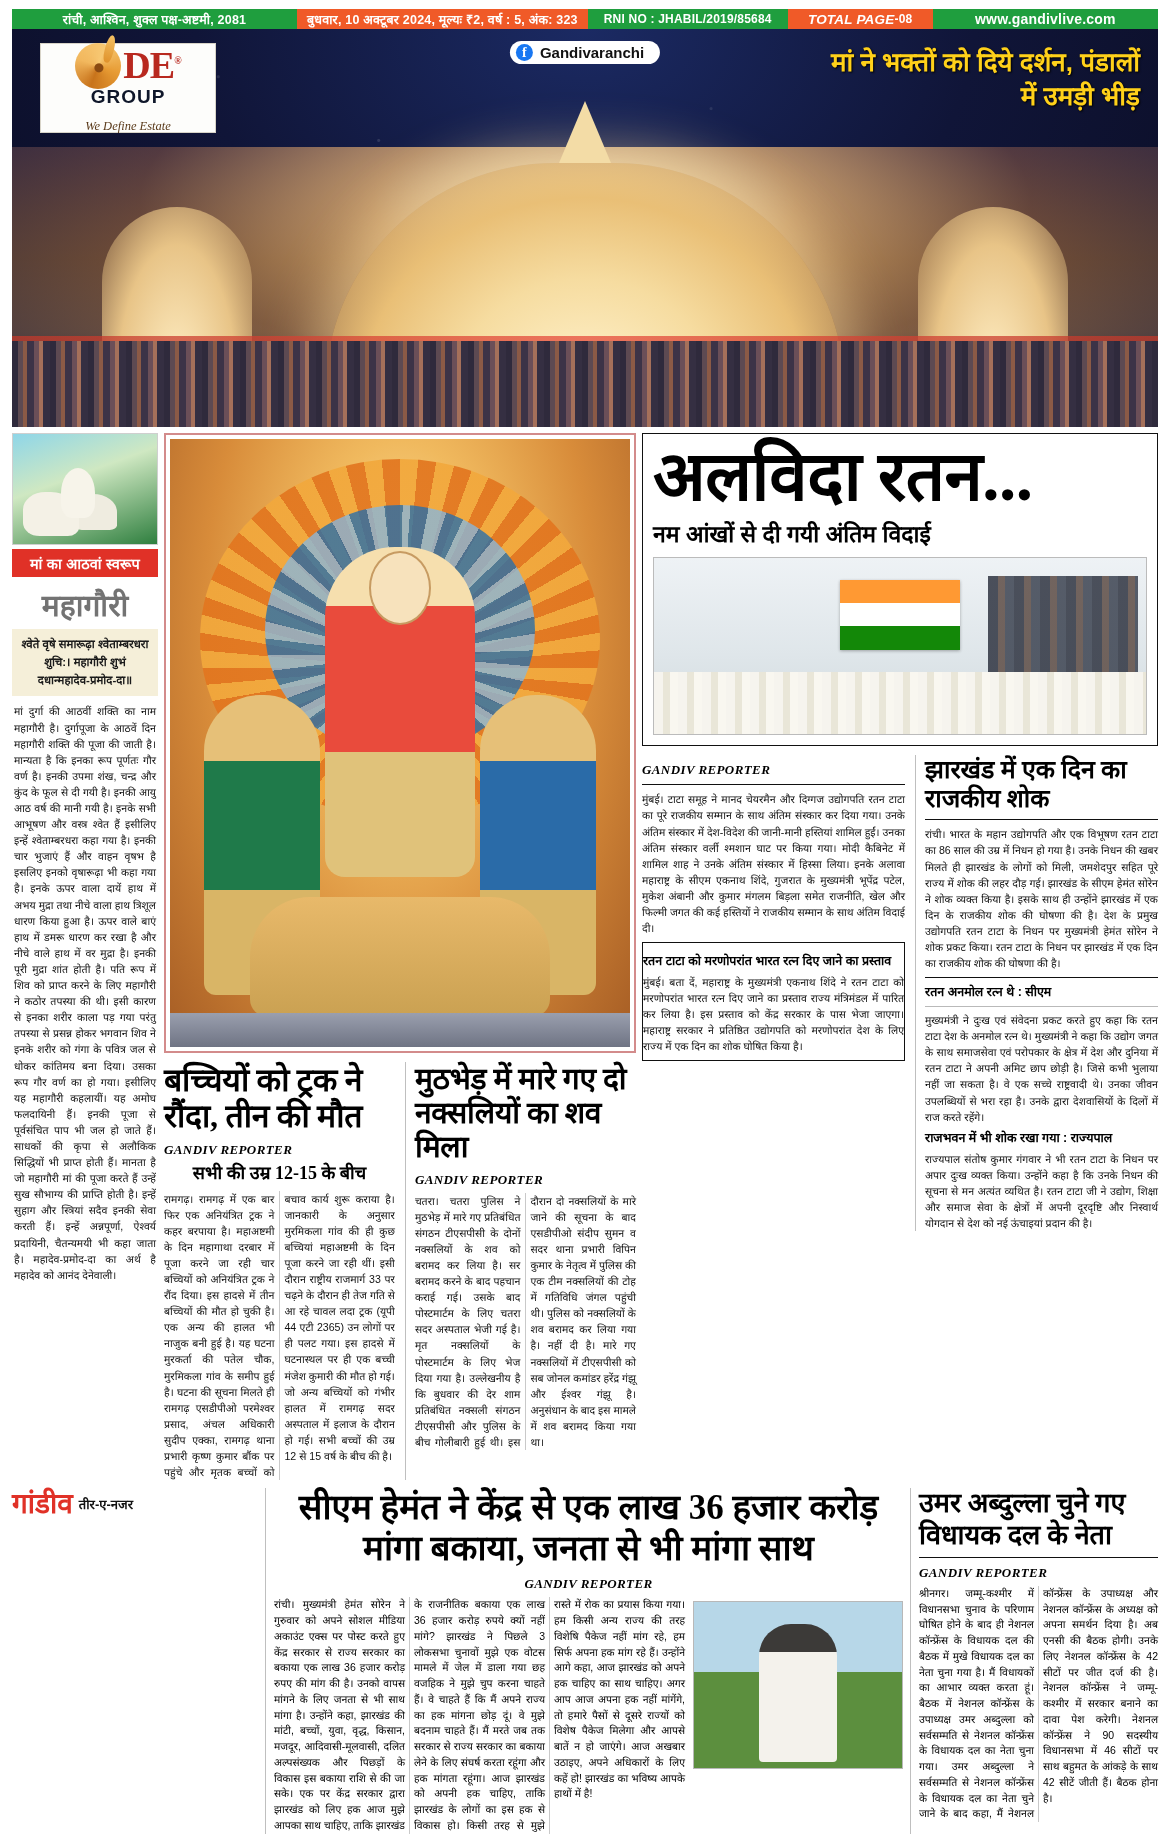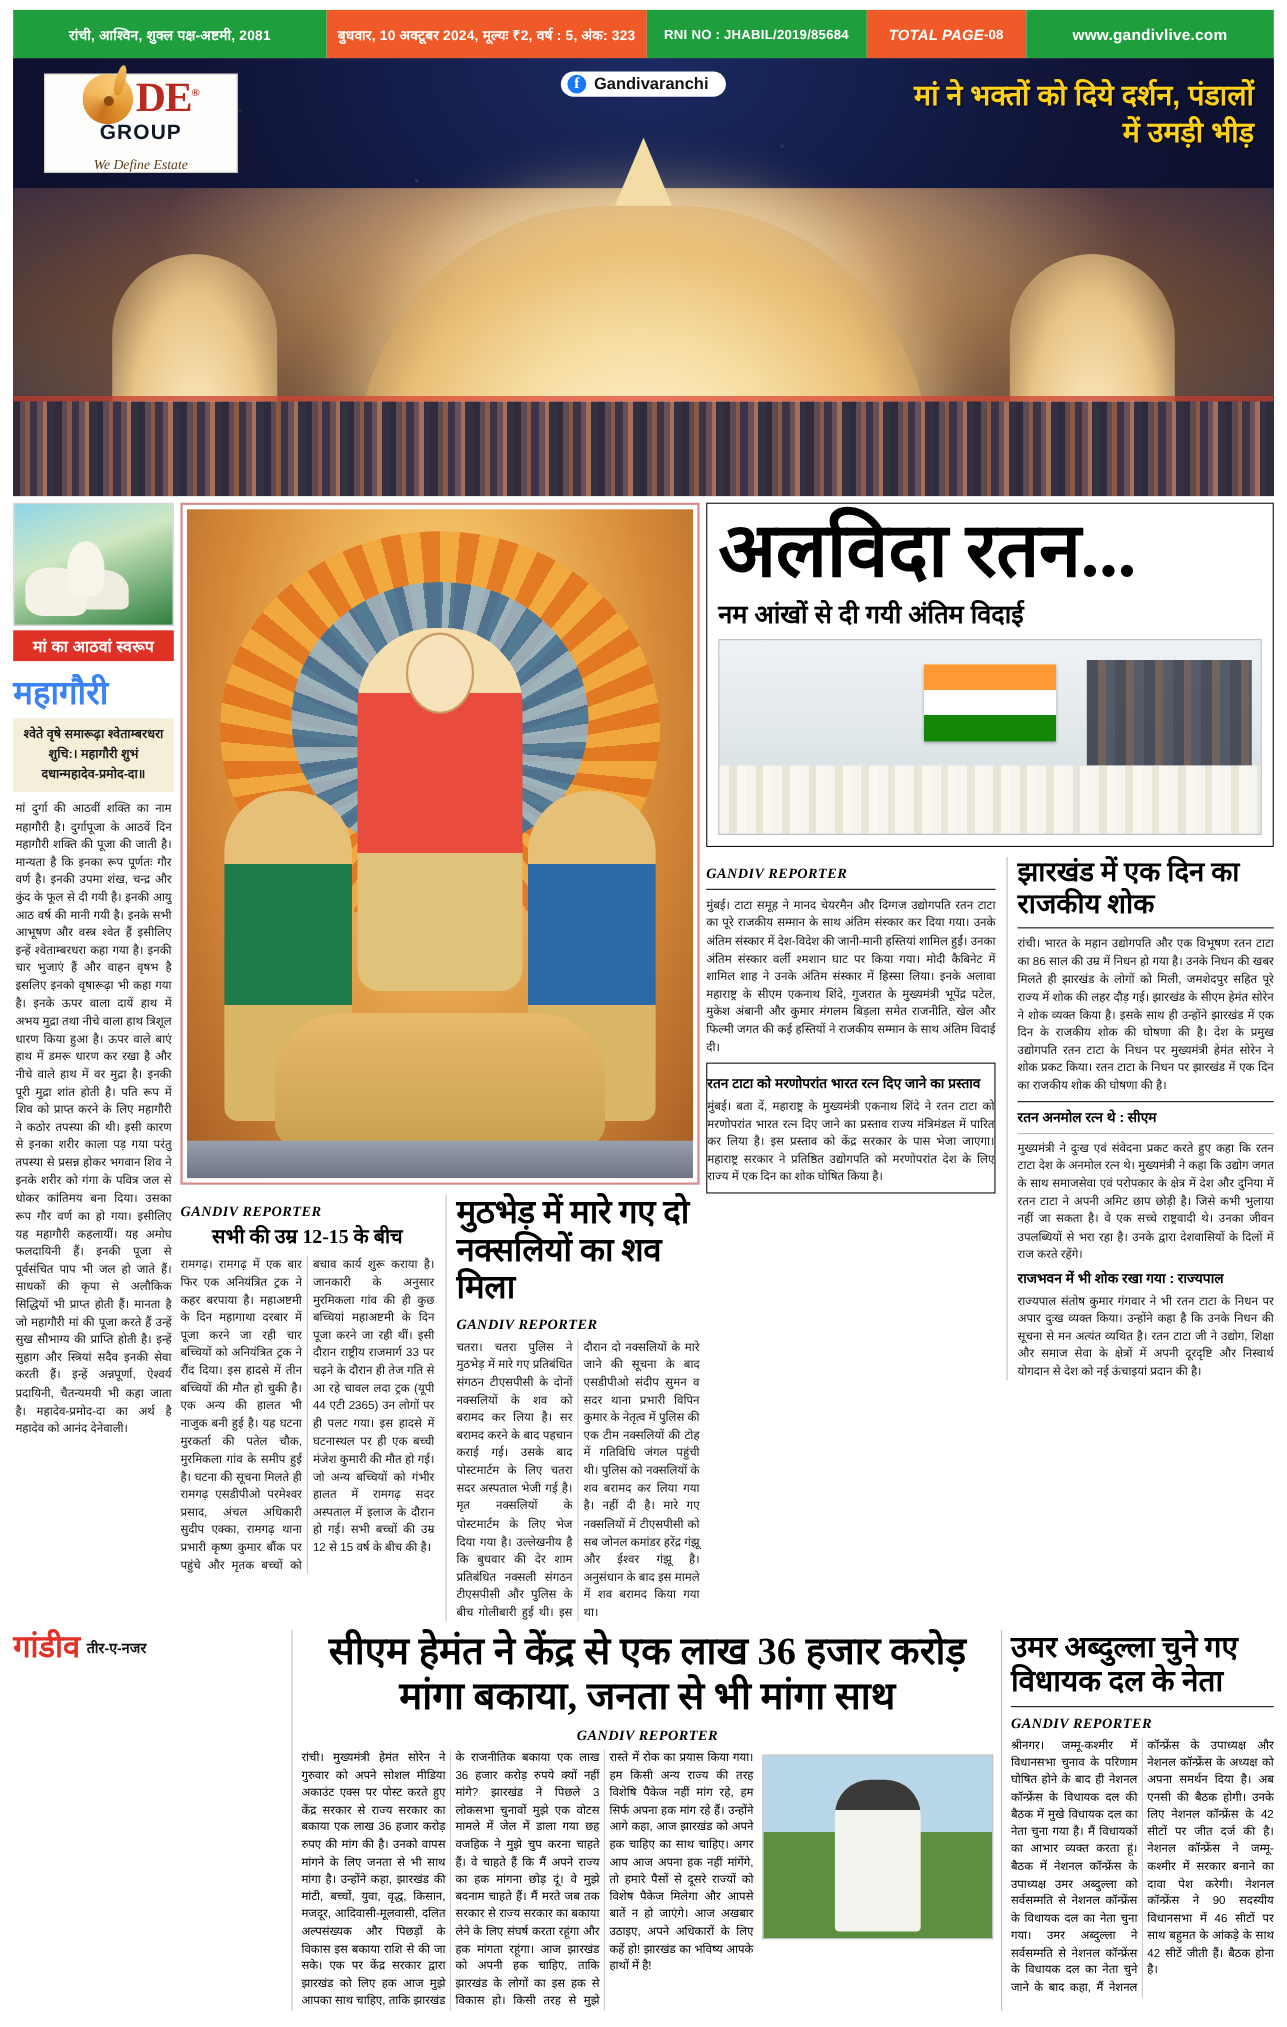--- a/index.html
+++ b/index.html
@@ -8,21 +8,21 @@
     background: #ffffff;
     font-family: "Liberation Sans", sans-serif;
     overflow: hidden;
     position: relative;
   }
   .page { width: 1170px; height: 1843px; position: relative; background: #fff; padding: 0; }
 
   
   .topbar {
     display: flex; align-items: stretch;
-    height: 44px; margin: 9px 12px 0 12px;
+    height: 20px; margin: 9px 12px 0 12px;
     font-size: 12.5px; font-weight: bold; color: #fff;
     letter-spacing: .2px;
   }
   .tb-cell { display: flex; align-items: center; justify-content: center; padding: 0 10px; white-space: nowrap; }
   .tb-green { background: #1f9e3e; }
   .tb-orange { background: #f05a28; }
   .tb-1 { flex: 0 0 285px; }
   .tb-2 { flex: 0 0 290px; }
   .tb-3 { flex: 0 0 200px; font-size: 12px; }
   .tb-4 { flex: 0 0 145px; font-style: italic; font-size: 13.5px; }
@@ -126,21 +126,21 @@
   .main { display: flex; margin: 6px 12px 0 12px; gap: 6px; }
   .col-left { width: 146px; flex: 0 0 146px; }
   .col-mid { width: 472px; flex: 0 0 472px; }
   .col-right { flex: 1 1 auto; }
 
   
   .dev-img { width: 100%; height: 112px; background: linear-gradient(160deg,#8fd6e8 0%,#cfe8c2 40%,#2f7f3f 100%); position: relative; overflow: hidden; border: 1px solid #cfcfcf; }
   .dev-img::before { content: ""; position: absolute; left: 10px; bottom: 8px; width: 56px; height: 44px; background: #f4f1e6; border-radius: 40% 50% 20% 30%; box-shadow: 42px -2px 0 -4px #efece0; }
   .dev-img::after { content: ""; position: absolute; left: 48px; bottom: 26px; width: 34px; height: 50px; background: #f7f4ea; border-radius: 50% 50% 30% 30%; }
   .dev-band { background: #e03127; color: #fff; font-weight: bold; font-size: 14.5px; text-align: center; padding: 4px 0; margin-top: 4px; letter-spacing: .2px; }
-  .dev-title { font-family: "Liberation Serif", serif; font-weight: bold; font-size: 30px; text-align: left; padding: 7px 0 4px; color: #3b82f6; }
+  .dev-title { font-family: "Liberation Serif", serif; font-weight: bold; font-size: 30px; text-align: center; padding: 7px 0 4px; color: #737373; }
   .dev-shlok { background: #f5efd9; font-size: 11.5px; line-height: 1.55; text-align: center; padding: 7px 5px; color: #1a1a1a; font-weight: bold; }
   .dev-body { font-size: 10.6px; line-height: 1.52; text-align: justify; padding: 7px 2px; color: #111; }
 
   
   .durga-frame { border: 2px solid #d38b8b; padding: 4px; background: #fff; }
   .durga-img { width: 100%; height: 608px; position: relative; overflow: hidden;
     background:
       radial-gradient(ellipse at 50% 30%, #ffe9a8 0%, #f0b95e 30%, #d88c3a 60%, #a55c24 100%);
   }
   .dg-halo { position: absolute; left: 50%; top: 20px; transform: translateX(-50%); width: 400px; height: 360px; border-radius: 50%;
@@ -291,20 +291,21 @@
           <div class="dg-side-r"></div>
           <div class="dg-main"></div>
           <div class="dg-face"></div>
           <div class="dg-lion"></div>
           <div class="dg-base"></div>
         </div>
       </div>
 
       <div class="mid-heads">
         <div class="mh-col">
+          <div class="mid-headline">बच्चियों को ट्रक ने रौंदा, तीन की मौत</div>
           <div class="byline">GANDIV REPORTER</div>
           <div class="sub-head">सभी की उम्र 12-15 के बीच</div>
           <div class="body-2col">रामगढ़। रामगढ़ में एक बार फिर एक अनियंत्रित ट्रक ने कहर बरपाया है। महाअष्टमी के दिन महागाथा दरबार में पूजा करने जा रही चार बच्चियों को अनियंत्रित ट्रक ने रौंद दिया। इस हादसे में तीन बच्चियों की मौत हो चुकी है। एक अन्य की हालत भी नाजुक बनी हुई है। यह घटना मुरकर्ता की पतेल चौक, मुरमिकला गांव के समीप हुई है। घटना की सूचना मिलते ही रामगढ़ एसडीपीओ परमेश्वर प्रसाद, अंचल अधिकारी सुदीप एक्का, रामगढ़ थाना प्रभारी कृष्ण कुमार बौंक पर पहुंचे और मृतक बच्चों को बचाव कार्य शुरू कराया है। जानकारी के अनुसार मुरमिकला गांव की ही कुछ बच्चियां महाअष्टमी के दिन पूजा करने जा रही थीं। इसी दौरान राष्ट्रीय राजमार्ग 33 पर चढ़ने के दौरान ही तेज गति से आ रहे चावल लदा ट्रक (यूपी 44 एटी 2365) उन लोगों पर ही पलट गया। इस हादसे में घटनास्थल पर ही एक बच्ची मंजेश कुमारी की मौत हो गई। जो अन्य बच्चियों को गंभीर हालत में रामगढ़ सदर अस्पताल में इलाज के दौरान हो गई। सभी बच्चों की उम्र 12 से 15 वर्ष के बीच की है।</div>
         </div>
         <div class="mh-col sep-v" style="padding-left:9px">
           <div class="mid-headline sm">मुठभेड़ में मारे गए दो नक्सलियों का शव मिला</div>
           <div class="byline">GANDIV REPORTER</div>
           <div class="body-2col">चतरा। चतरा पुलिस ने मुठभेड़ में मारे गए प्रतिबंधित संगठन टीएसपीसी के दोनों नक्सलियों के शव को बरामद कर लिया है। सर बरामद करने के बाद पहचान कराई गई। उसके बाद पोस्टमार्टम के लिए चतरा सदर अस्पताल भेजी गई है। मृत नक्सलियों के पोस्टमार्टम के लिए भेज दिया गया है। उल्लेखनीय है कि बुधवार की देर शाम प्रतिबंधित नक्सली संगठन टीएसपीसी और पुलिस के बीच गोलीबारी हुई थी। इस दौरान दो नक्सलियों के मारे जाने की सूचना के बाद एसडीपीओ संदीप सुमन व सदर थाना प्रभारी विपिन कुमार के नेतृत्व में पुलिस की एक टीम नक्सलियों की टोह में गतिविधि जंगल पहुंची थी। पुलिस को नक्सलियों के शव बरामद कर लिया गया है। नहीं दी है। मारे गए नक्सलियों में टीएसपीसी को सब जोनल कमांडर हरेंद्र गंझू और ईश्वर गंझू है। अनुसंधान के बाद इस मामले में शव बरामद किया गया था।</div>
         </div>
       </div>

